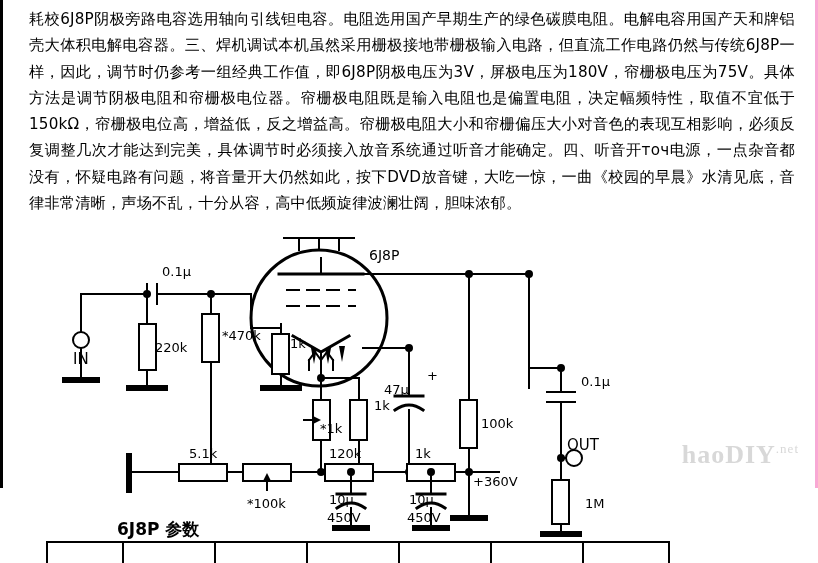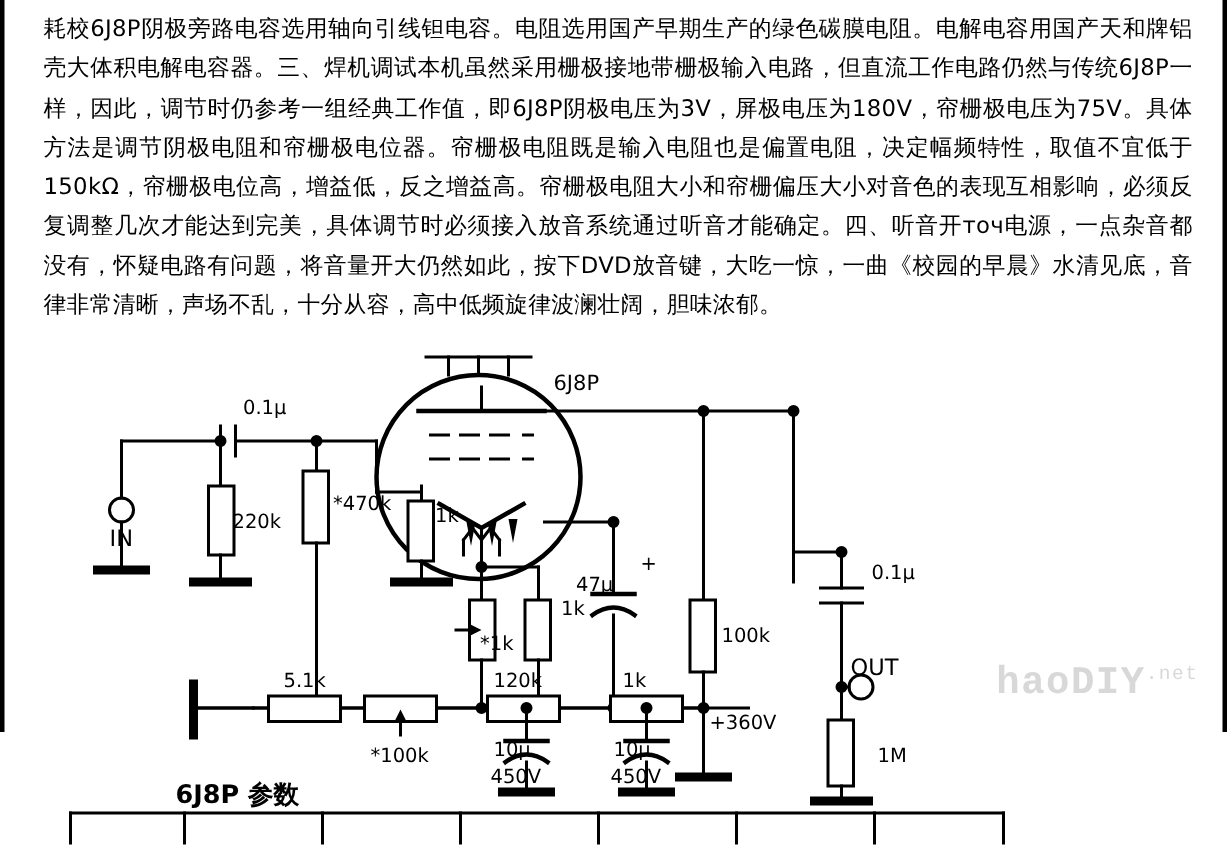--- a/index.html
+++ b/index.html
@@ -8,21 +8,21 @@
     background: #ffffff;
     font-family: "DejaVu Sans", sans-serif;
     overflow: hidden;
     position: relative;
   }
   .page {
     position: relative;
     width: 818px; height: 488px;
     box-sizing: border-box;
     border-left: 3px solid #000;
-    border-right: 3px solid #000000;
+    border-right: 3px solid #f9a8d4;
     background: #fff;
   }
   
   .article {
     position: absolute;
     left: 26px; top: 6px;
     width: 766px;
     font-size: 15.2px;
     line-height: 26.3px;
     color: #000;
@@ -37,21 +37,21 @@
     width: 766px; height: 335px; text-decoration: underline;
   }
   .schematic svg { display:block; }
   .wm {
     position: absolute;
     right: 16px; bottom: 18px;
     font-size: 26px;
     font-weight: bold;
     color: #d8d8d8;
     letter-spacing: 1px;
-    font-family: Liberation Mono, monospace;
+    font-family: Liberation Serif, serif;
     user-select: none;
   }
   .wm small { font-size: 13px; font-weight: normal; vertical-align: super; }
 </style>
 </head>
 <body>
 
 <div class="page">
 
   <div class="article">耗校6J8P阴极旁路电容选用轴向引线钽电容。电阻选用国产早期生产的绿色碳膜电阻。电解电容用国产天和牌铝壳大体积电解电容器。三、焊机调试本机虽然采用栅极接地带栅极输入电路，但直流工作电路仍然与传统6J8P一样，因此，调节时仍参考一组经典工作值，即6J8P阴极电压为3V，屏极电压为180V，帘栅极电压为75V。具体方法是调节阴极电阻和帘栅极电位器。帘栅极电阻既是输入电阻也是偏置电阻，决定幅频特性，取值不宜低于150kΩ，帘栅极电位高，增益低，反之增益高。帘栅极电阻大小和帘栅偏压大小对音色的表现互相影响，必须反复调整几次才能达到完美，具体调节时必须接入放音系统通过听音才能确定。四、听音开точ电源，一点杂音都没有，怀疑电路有问题，将音量开大仍然如此，按下DVD放音键，大吃一惊，一曲《校园的早晨》水清见底，音律非常清晰，声场不乱，十分从容，高中低频旋律波澜壮阔，胆味浓郁。</div>

